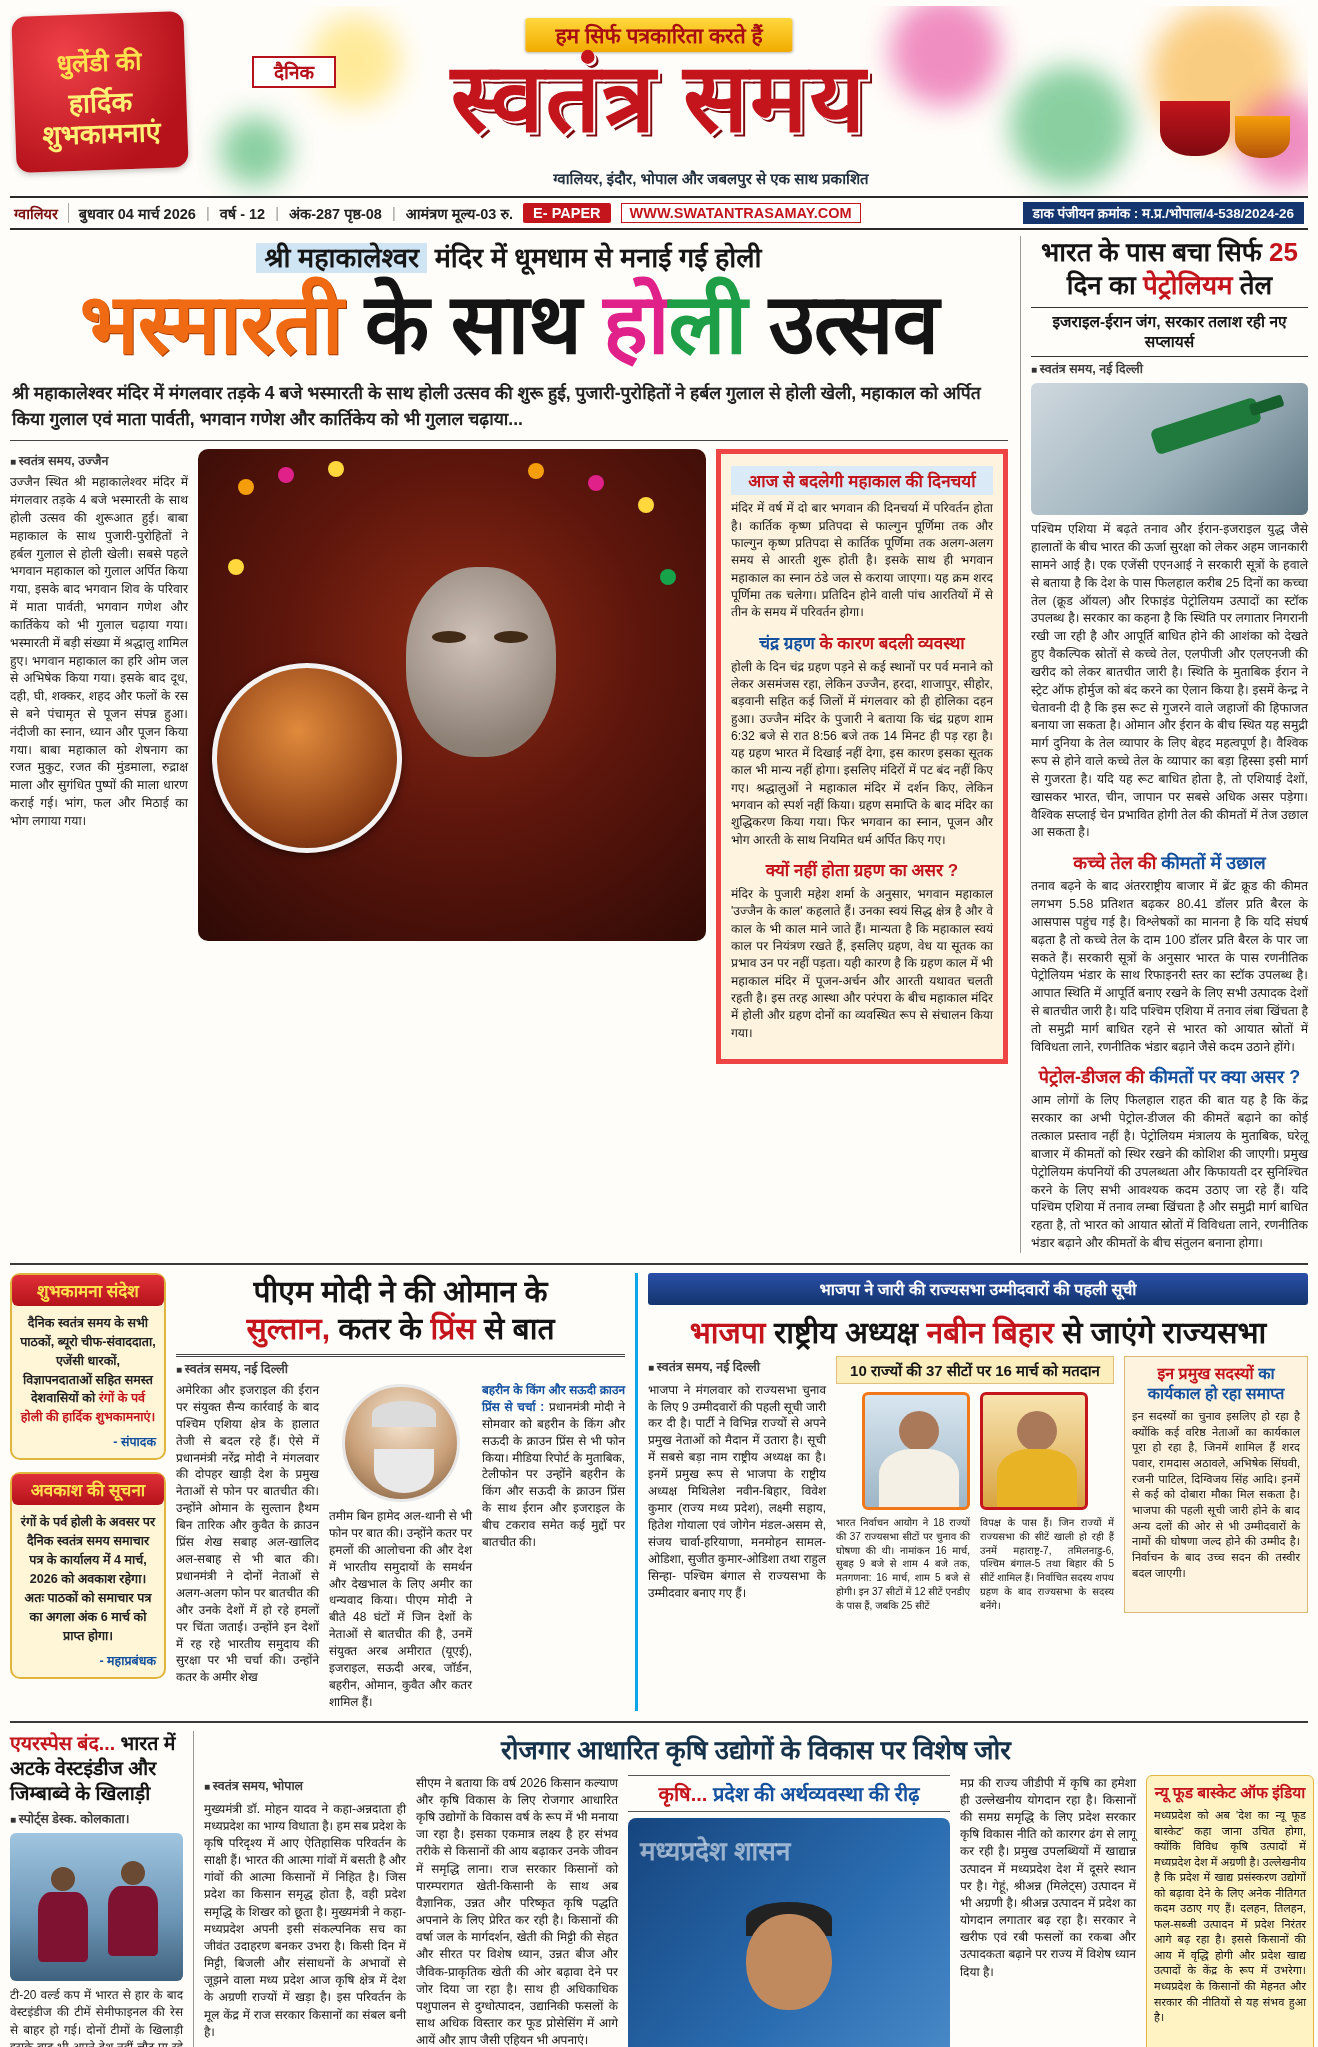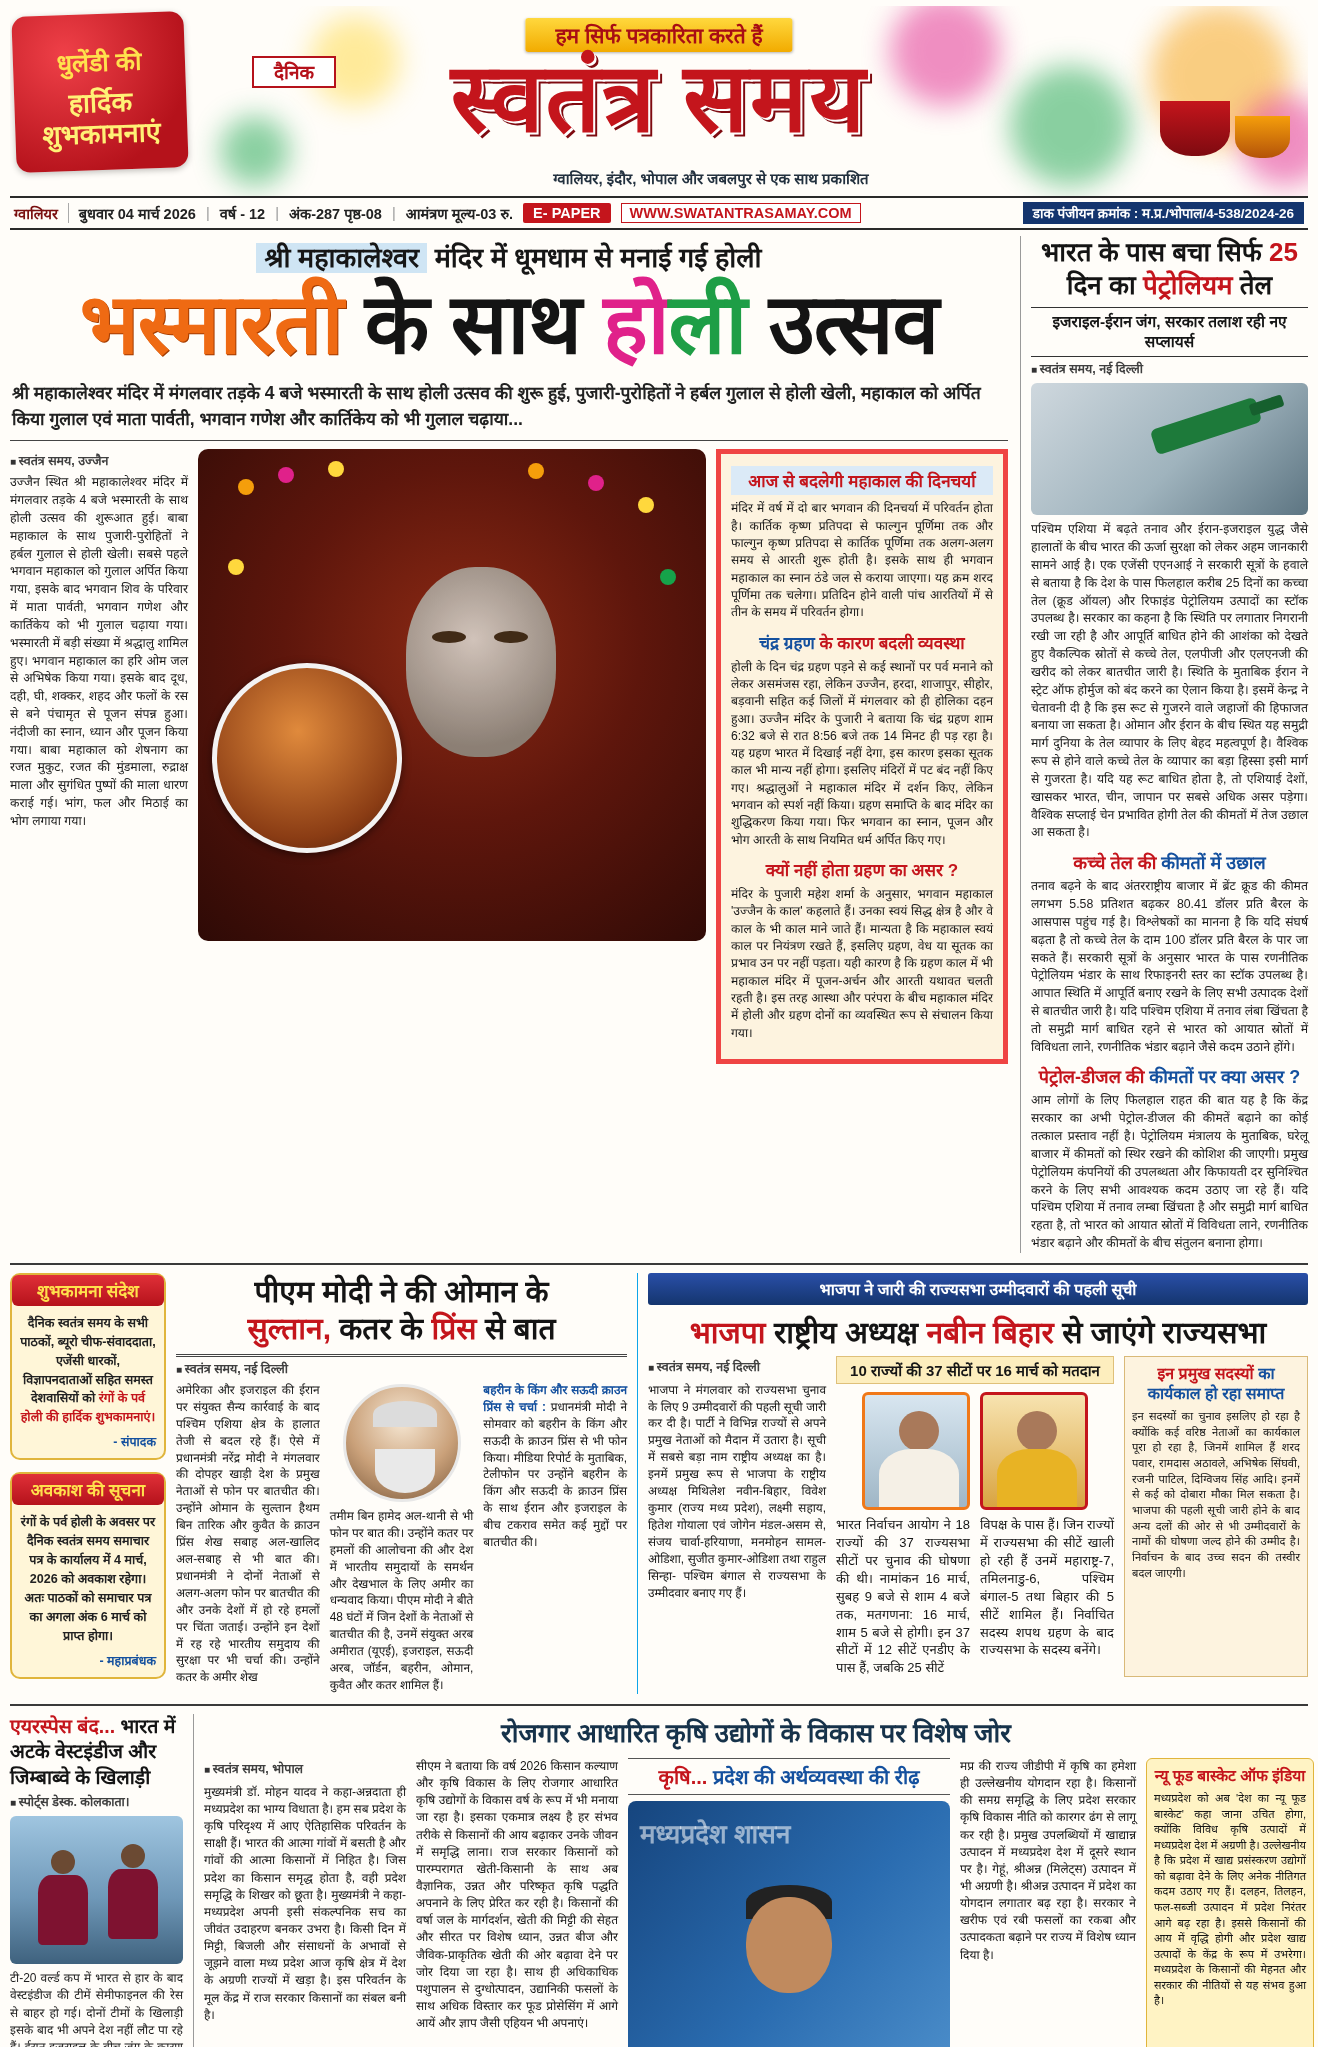--- a/index.html
+++ b/index.html
@@ -80,21 +80,21 @@
   
   .mid { display:flex; gap:10px; margin-top:10px; border-top:2px solid #3a3a3a; padding-top:8px; }
   .notices { width:156px; flex:none; }
   .notice-box { background:#fff6d8; border:2px solid #e0b53c; border-radius:10px; padding:10px 8px 8px; margin-bottom:12px; text-align:center; }
   .notice-title { background:linear-gradient(#e03038,#b5121b); color:#ffe14d; font-weight:bold; font-size:17px;
     padding:4px 2px; border-radius:6px; margin:-10px -8px 8px; }
   .notice-body { font-size:12.6px; line-height:1.5; font-weight:600; color:#222; }
   .notice-em { color:#c4151c; font-weight:bold; }
   .notice-sign { text-align:right; font-weight:bold; color:#14509e; font-size:12.5px; margin-top:6px; }
 
-  .modi { width:462px; flex:none; border-right:1px solid #0ea5e9; padding-right:10px; }
+  .modi { width:462px; flex:none; border-right:3px solid #0ea5e9; padding-right:10px; }
   .modi-h { text-align:center; font-size:30px; font-weight:900; line-height:1.25; border-bottom:3px double #444; padding-bottom:6px; }
   .modi-cols { display:flex; gap:10px; margin-top:4px; }
   .modi-col { flex:1; min-width:0; font-size:11.9px; line-height:1.42; text-align:justify; }
   .modi-photo { width:118px; height:118px; border-radius:50%; margin:2px auto 6px; position:relative; overflow:hidden;
     background:radial-gradient(circle at 50% 30%, #f6e7d3 0%, #caa17a 55%, #7c5a3c 100%); border:3px solid #e8e8e8; }
   .modi-photo .beard { position:absolute; left:29px; top:62px; width:60px; height:44px; border-radius:0 0 50% 50%; background:#e9e9e9; }
   .modi-photo .hair { position:absolute; left:27px; top:14px; width:64px; height:26px; border-radius:50% 50% 0 0; background:#dcdcdc; }
   .modi-lead-in { color:#14509e; font-weight:bold; }
 
   .bjp { flex:1; min-width:0; }
@@ -104,21 +104,21 @@
   .bjp-left { width:178px; flex:none; font-size:11.9px; line-height:1.42; text-align:justify; }
   .bjp-mid { flex:1; min-width:0; }
   .bjp-sub { background:#fdeebe; border:1px solid #dfc07a; text-align:center; font-weight:bold; font-size:15px; padding:3px 2px; }
   .bjp-photos { display:flex; gap:10px; justify-content:center; margin:8px 0 6px; }
   .cand-photo { width:108px; height:118px; border-radius:6px; position:relative; overflow:hidden; }
   .cand-photo.male { border:3px solid #f07818; background:linear-gradient(#d8e6f0,#9fb6c6); }
   .cand-photo.female { border:3px solid #c4151c; background:linear-gradient(#f7e3b0,#d9a441); }
   .cp-head { position:absolute; left:34px; top:16px; width:40px; height:40px; border-radius:50%; background:#a9795a; }
   .cp-body { position:absolute; left:14px; top:54px; width:80px; height:64px; border-radius:40% 40% 0 0; }
   .male .cp-body { background:#f5f0e6; } .female .cp-body { background:#e8b324; }
-  .bjp-caps { display:flex; gap:10px; font-size:13px; line-height:1.38; text-align:justify; }
+  .bjp-caps { display:flex; gap:10px; font-size:10px; line-height:1.38; text-align:justify; }
   .bjp-caps > div { flex:1; }
   .bjp-box { width:184px; flex:none; background:#fdf3df; border:1px solid #d9b978; padding:7px; }
   .bjp-box-t { text-align:center; font-weight:bold; font-size:16px; line-height:1.25; margin-bottom:5px; }
   .bjp-box p { font-size:11.2px; line-height:1.4; text-align:justify; }
 
   
   .bottom { display:flex; gap:10px; margin-top:10px; border-top:2px solid #3a3a3a; padding-top:8px; }
   .sports { width:184px; flex:none; border-right:1px solid #9a9a9a; padding-right:10px; }
   .sports-h { font-size:19.5px; font-weight:900; line-height:1.3; }
   .sports-photo { height:148px; border-radius:6px; margin:6px 0; position:relative; overflow:hidden;

